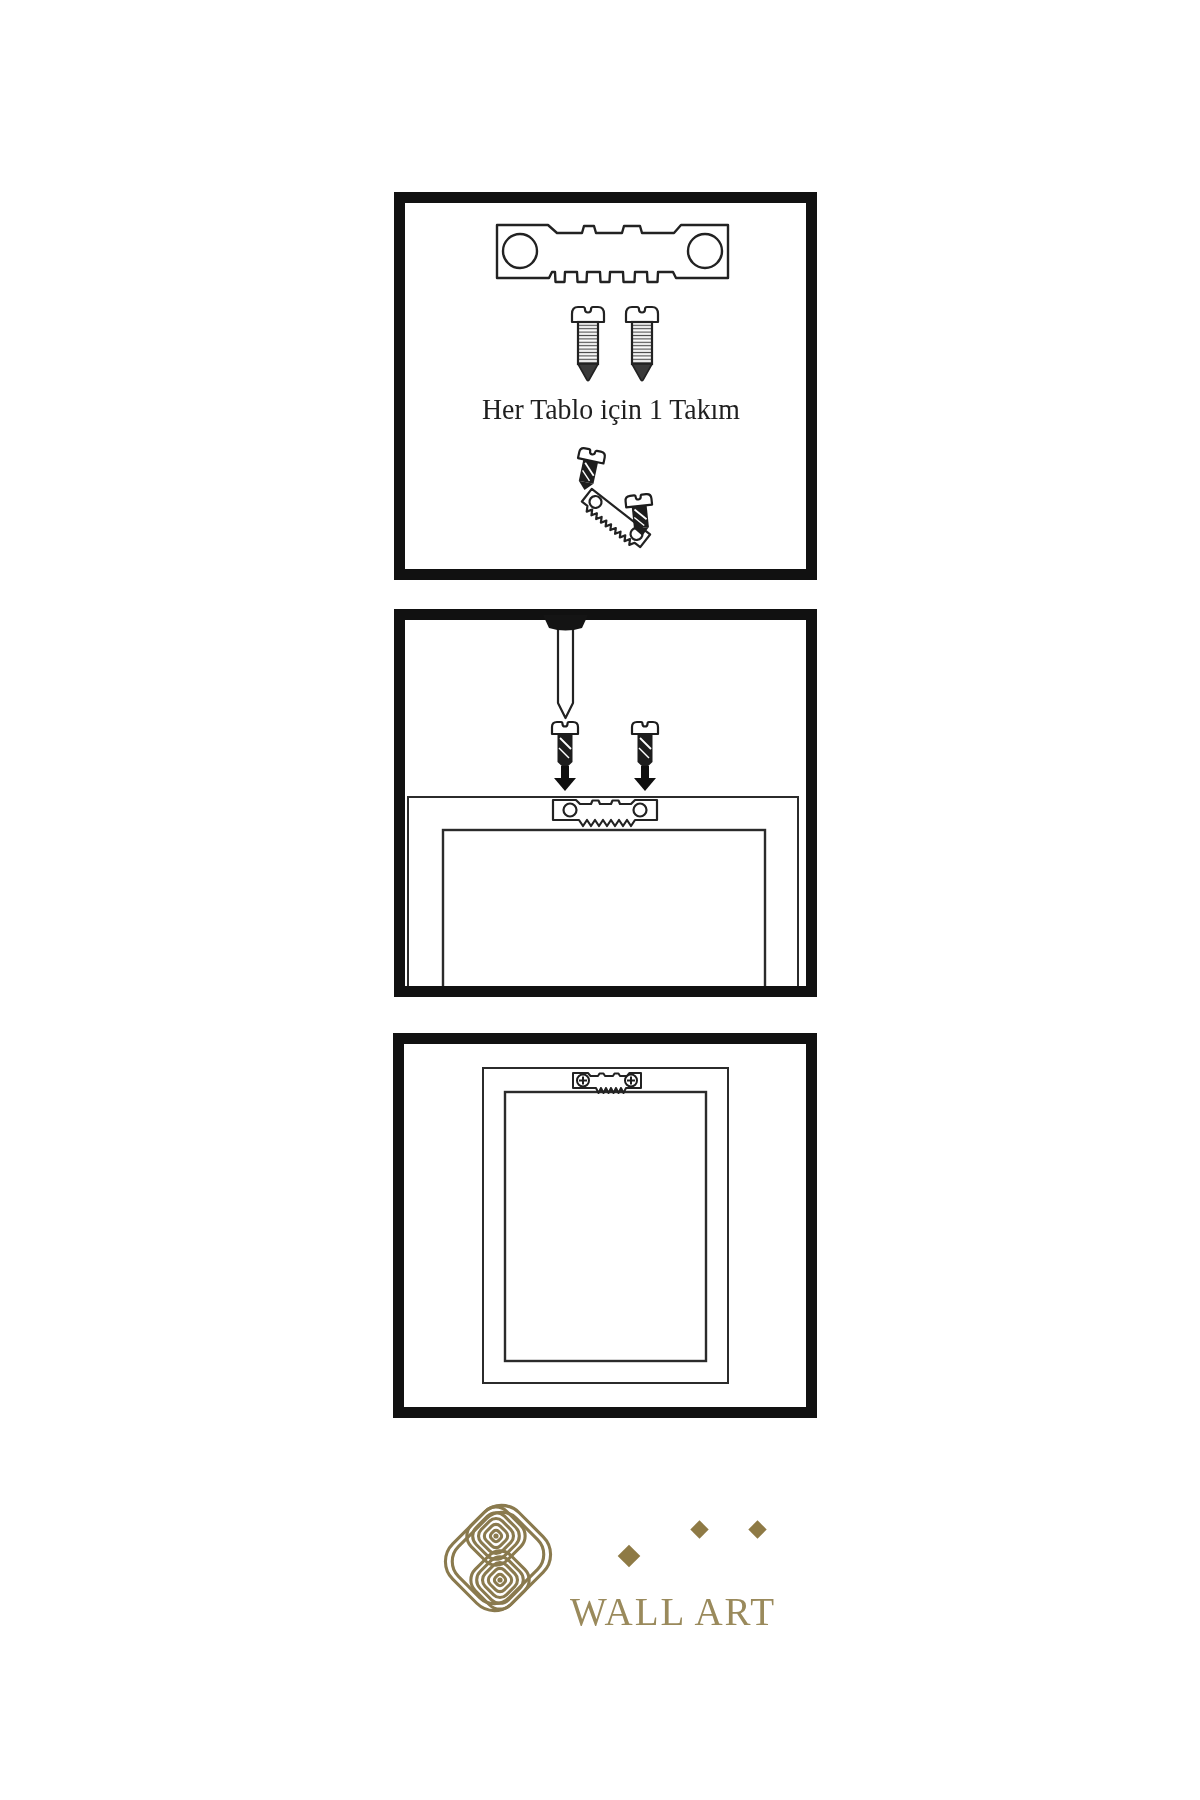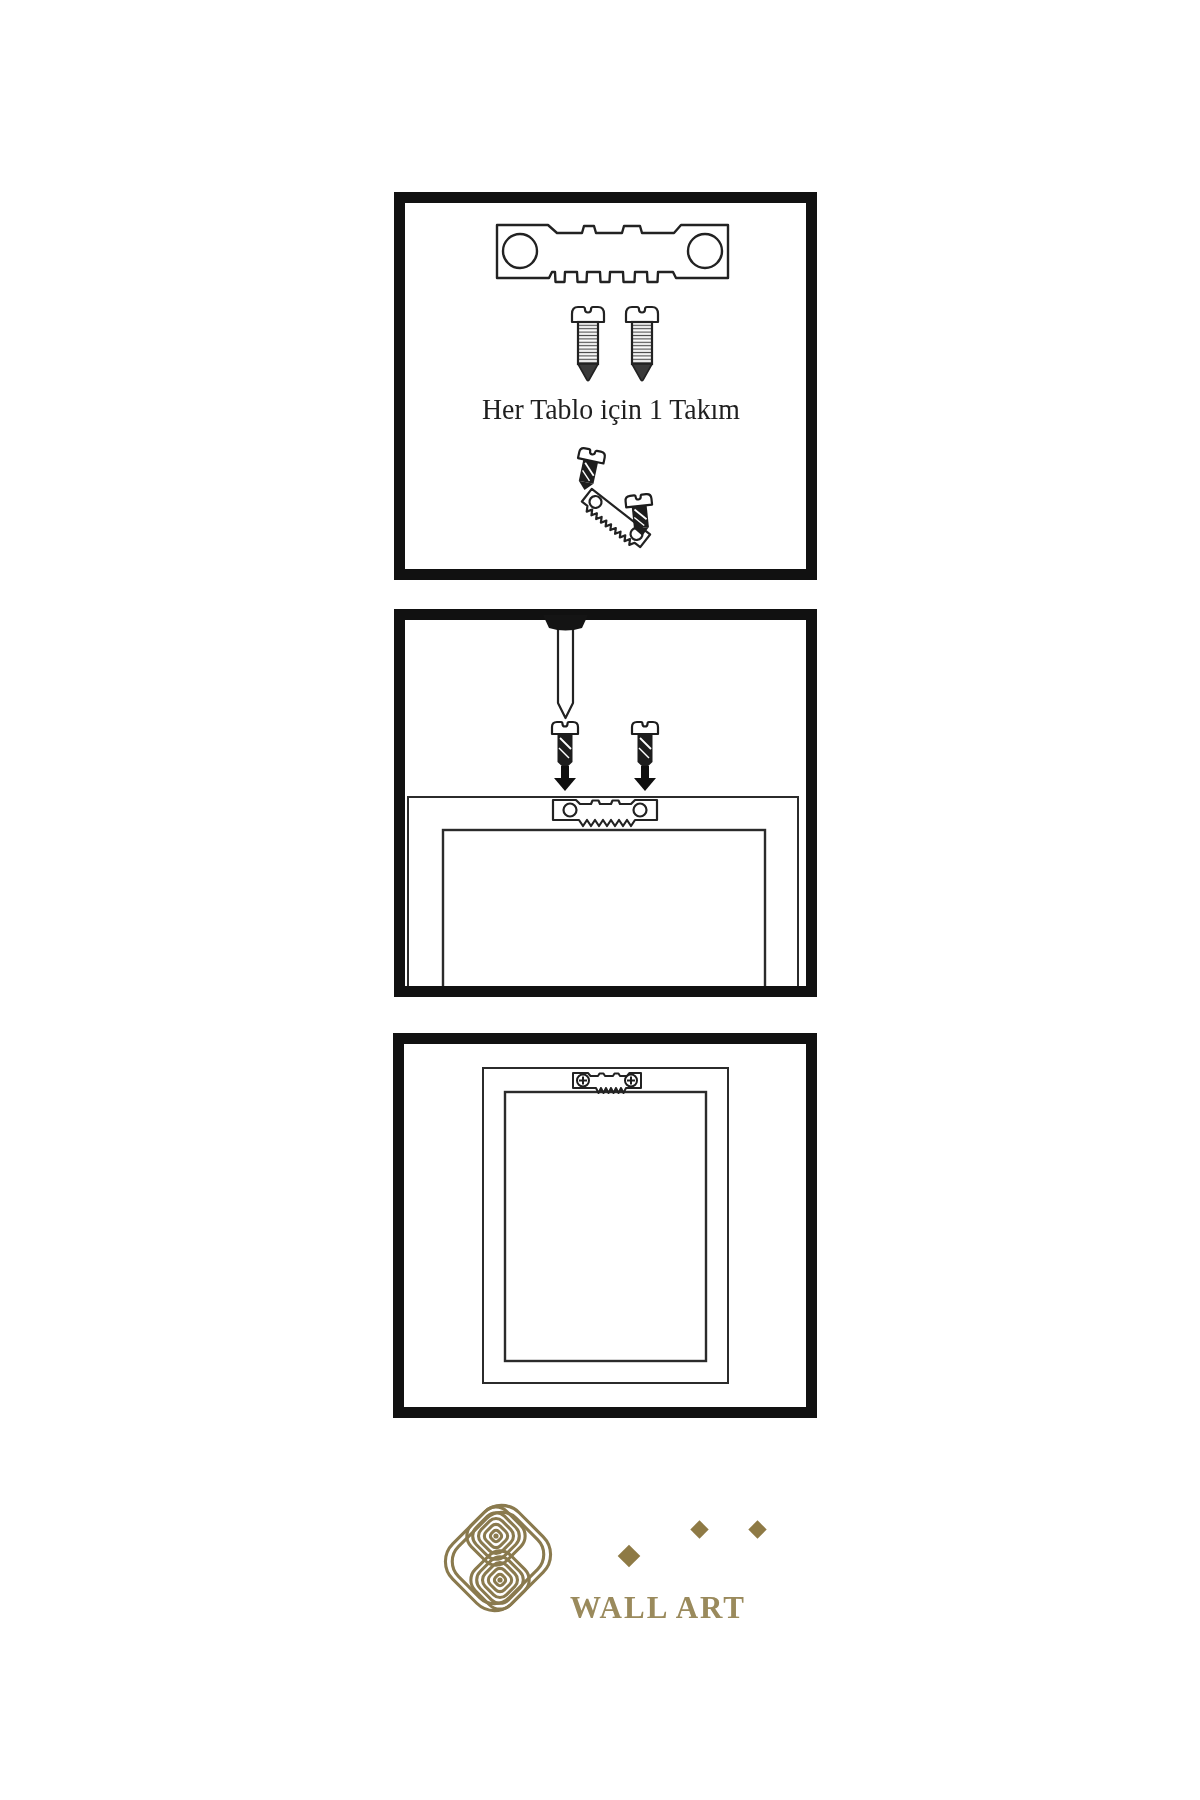--- a/index.html
+++ b/index.html
@@ -2,22 +2,22 @@
 <html><head>
 <meta charset="utf-8">
 <style>
   html,body{margin:0;padding:0;background:#ffffff;}
   .canvas{position:relative;width:1200px;height:1800px;background:#ffffff;
           font-family:"Liberation Serif",serif;overflow:hidden;}
   .abs{position:absolute;}
   svg{display:block;}
   .brand-word{position:absolute;left:566px;top:1500px;font-size:105px;line-height:1;
       font-weight:bold;color:#1d4136;letter-spacing:1px;font-family:"Liberation Serif",serif;}
-  .brand-sub{position:absolute;left:570px;top:1592px;font-size:31px;line-height:1;
-      font-weight:bold;color:#9a8a5c;letter-spacing:2px;font-family:"Liberation Serif",serif;}
+  .brand-sub{position:absolute;left:570px;top:1592px;font-size:39px;line-height:1;
+      font-weight:normal;color:#9a8a5c;letter-spacing:2px;font-family:"Liberation Serif",serif;}
   .dia{position:absolute;background:#8e7a45;transform:rotate(45deg);}
   .dia1{left:621px;top:1548px;width:16px;height:16px;}
   .dia2{left:693px;top:1523px;width:13px;height:13px;}
   .dia3{left:751px;top:1523px;width:13px;height:13px;}
 </style>
 </head>
 <body>
 
 <div class="canvas">
 

